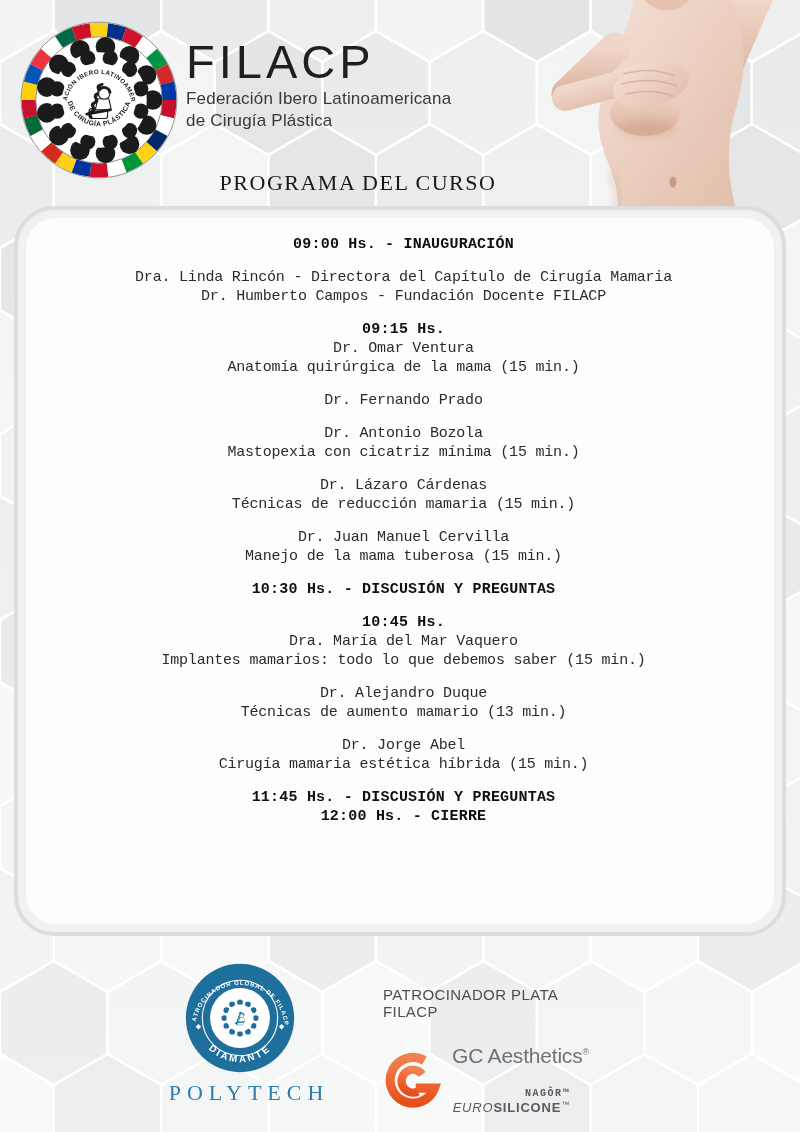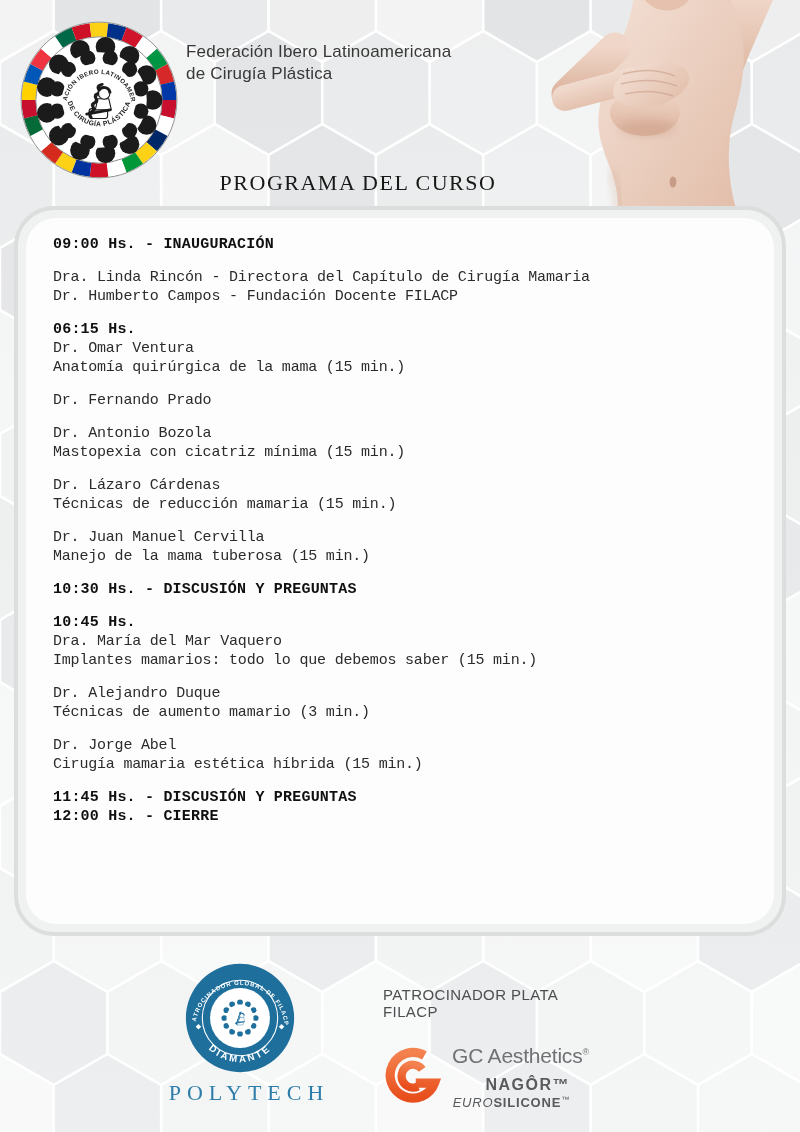--- a/index.html
+++ b/index.html
@@ -22,41 +22,41 @@
     letter-spacing:1.5px;color:#181818;
   }
   .card{
     position:absolute;left:14px;top:206px;width:772px;height:730px;box-sizing:border-box;
     border:4px solid #dcdddd;border-radius:40px;background:#f0f1f1;padding:8px;z-index:2;
   }
   .card-inner{
     width:100%;height:100%;box-sizing:border-box;background:#fdfdfe;border-radius:30px;
     padding:17px 20px 0 27px;
   }
-  .pblock{margin-bottom:14px;}
+  .pblock{margin-bottom:14px;text-align:center;}
   .pline{
     font-family:"Liberation Mono",monospace;font-size:15px;line-height:19px;
     color:#2b2b2b;letter-spacing:-.2px;white-space:pre;
   }
   .pline.bold{font-weight:bold;color:#101010;letter-spacing:.2px;}
   footer{position:absolute;left:0;top:950px;width:800px;height:182px;z-index:2;}
   .badge{position:absolute;left:182px;top:10px;width:116px;height:116px;}
   .polytech-word{
     position:absolute;left:129px;top:130px;width:240px;text-align:center;
     font-family:"Liberation Serif",serif;font-size:22px;letter-spacing:6px;color:#2d7dab;
   }
   .sponsor-plata{position:absolute;left:383px;top:36px;width:210px;}
   .plata-label{font-size:15px;color:#4e4e50;letter-spacing:.4px;}
   .gc-row{display:flex;margin-top:8px;align-items:flex-end;}
   .gc-logo{width:60px;height:64px;flex:0 0 auto;}
   .gc-text-col{margin-left:9px;width:118px;}
   .gc-name{font-size:21px;color:#6f7275;margin-top:16px;letter-spacing:-.2px;white-space:nowrap;}
   .gc-name sup{font-size:9px;}
   .gc-sub{text-align:right;color:#595a5d;}
-  .gc-sub.nagor{font-size:16px;font-weight:bold;letter-spacing:1.5px;margin-top:8px;}
+  .gc-sub.nagor{font-size:10px;font-weight:bold;letter-spacing:1.5px;margin-top:20px;font-family:Liberation Mono, monospace;}
   .gc-sub.euro{font-size:13px;letter-spacing:.8px;margin-top:1px;}
   .euro-light{font-weight:400;font-style:italic;}
   .euro-bold{font-weight:bold;}
   .tm{font-size:8px;vertical-align:super;}
 </style>
 </head>
 <body>
 
 <div class="page">
   <svg id="hexbg" width="800" height="1132">
@@ -315,37 +315,38 @@
           <ellipse rx="3" ry="1.2" fill="#1b1b1b" stroke="none" transform="translate(-0.3 -4.9) rotate(-24)"></ellipse>
           <ellipse rx="3" ry="1.2" fill="#1b1b1b" stroke="none" transform="translate(0.9 -8.4) rotate(-120)"></ellipse>
           <ellipse rx="3" ry="1.2" fill="#1b1b1b" stroke="none" transform="translate(2.0 -12.0) rotate(-24)"></ellipse>
     <circle cx="5.2" cy="-5.2" r="4.6" fill="#fff"></circle>
     <path d="M 0.8,-7.8 A 4.9,4.9 0 0 1 9.9,-5.4" stroke-width="2.4"></path>
     <path d="M 1,-5.6 l -1.3,1.7 l 1.4,0.8" stroke-width="0.7"></path>
   </g>
       </svg></div>
 
   <div class="brand">
+    <div class="brand-acronym">FILACP</div>
     <div class="brand-sub">Federación Ibero Latinoamericana</div>
     <div class="brand-sub">de Cirugía Plástica</div>
   </div>
 
   <h1 class="page-title">PROGRAMA DEL CURSO</h1>
 
   <main class="card">
     <div class="card-inner" id="program-list">
         <div class="pblock">
           <div class="pline bold">09:00 Hs. - INAUGURACIÓN</div>
         </div>
         <div class="pblock">
           <div class="pline">Dra. Linda Rincón - Directora del Capítulo de Cirugía Mamaria</div>
           <div class="pline">Dr. Humberto Campos - Fundación Docente FILACP</div>
         </div>
         <div class="pblock">
-          <div class="pline bold">06:15 Hs.</div>
+          <div class="pline bold">09:15 Hs.</div>
           <div class="pline">Dr. Omar Ventura</div>
           <div class="pline">Anatomía quirúrgica de la mama (15 min.)</div>
         </div>
         <div class="pblock">
           <div class="pline">Dr. Fernando Prado</div>
         </div>
         <div class="pblock">
           <div class="pline">Dr. Antonio Bozola</div>
           <div class="pline">Mastopexia con cicatriz mínima (15 min.)</div>
         </div>
@@ -360,21 +361,21 @@
         <div class="pblock">
           <div class="pline bold">10:30 Hs. - DISCUSIÓN Y PREGUNTAS</div>
         </div>
         <div class="pblock">
           <div class="pline bold">10:45 Hs.</div>
           <div class="pline">Dra. María del Mar Vaquero</div>
           <div class="pline">Implantes mamarios: todo lo que debemos saber (15 min.)</div>
         </div>
         <div class="pblock">
           <div class="pline">Dr. Alejandro Duque</div>
-          <div class="pline">Técnicas de aumento mamario (3 min.)</div>
+          <div class="pline">Técnicas de aumento mamario (13 min.)</div>
         </div>
         <div class="pblock">
           <div class="pline">Dr. Jorge Abel</div>
           <div class="pline">Cirugía mamaria estética híbrida (15 min.)</div>
         </div>
         <div class="pblock">
           <div class="pline bold">11:45 Hs. - DISCUSIÓN Y PREGUNTAS</div>
           <div class="pline bold">12:00 Hs. - CIERRE</div>
         </div>
       </div>

